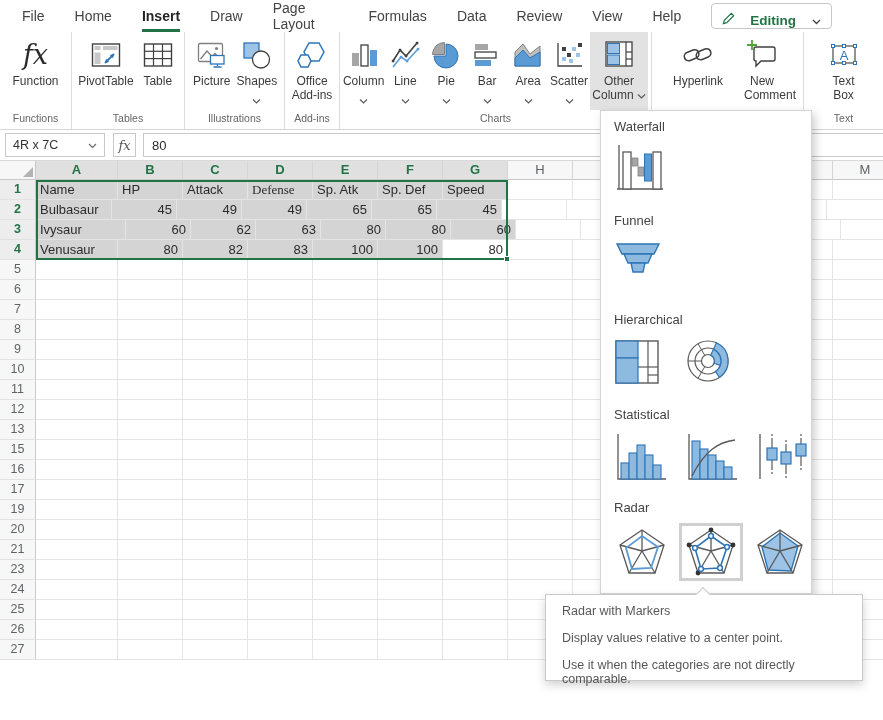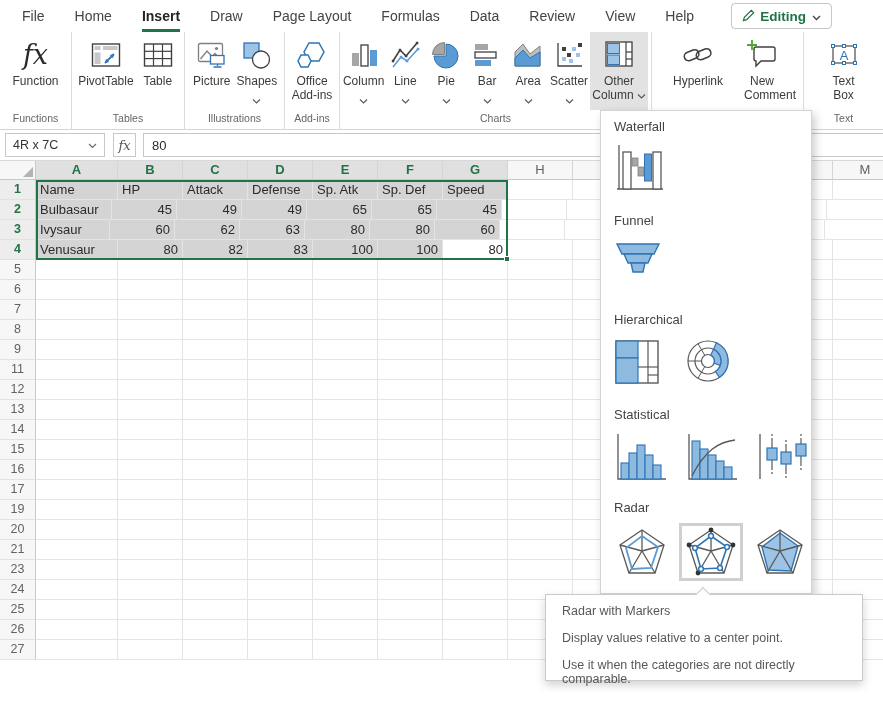--- a/index.html
+++ b/index.html
@@ -5,22 +5,22 @@
   * { margin:0; padding:0; box-sizing:border-box; }
   html,body { width:883px; height:720px; overflow:hidden; background:#fff;
     font-family:"Liberation Sans", sans-serif; position:relative; }
 
   
   .menubar { position:absolute; top:0; left:0; right:0; height:32px; background:#fff;
     display:flex; align-items:stretch; padding-left:22px; gap:30px; font-size:14px; color:#444; z-index:5;}
   .mtab { display:flex; align-items:center; height:32px; border-bottom:3px solid transparent; padding-top:3px; cursor:pointer;}
   .mtab.active { color:#242424; font-weight:700; border-bottom-color:#217346; }
   .editing-btn { margin-left:auto; margin-right:51px; align-self:center; height:26px;
-    border:1px solid #c6c6c6; border-radius:4px; background:#fff; display:flex; align-items:center;
-    gap:4px; padding:0 10px; color:#217346; font-weight:700; font-size:13.5px; cursor:pointer;}
+    border:1px solid #c6c6c6; border-radius:4px; background:#fff; display:flex; align-items:flex-end;
+    gap:14px; padding:0 10px; color:#217346; font-weight:700; font-size:13.5px; cursor:pointer;}
   .editing-btn .chevicon { margin-left:2px; }
 
   
   .ribbon { position:absolute; top:32px; left:0; right:0; height:98px; background:#fff;
     display:flex; border-bottom:1px solid #d5d5d5; z-index:5;}
   .rgroup { display:flex; flex-direction:column; border-right:1px solid #dcdcdc; }
   .rgroup.g-functions{width:72px;} .rgroup.g-tables{width:113px;} .rgroup.g-illustrations{width:100px;}
   .rgroup.g-addins{width:55px;} .rgroup.g-charts{width:312px;} .rgroup.g-comments{width:152px;}
   .rgroup.g-text{flex:1; border-right:none;}
   .rbtns { flex:1; display:flex; justify-content:space-evenly; align-items:flex-start; padding:0 2px;}
@@ -388,21 +388,21 @@
       <div class="ch" style="width: 65px;">J</div>
       <div class="ch" style="width: 65px;">K</div>
       <div class="ch" style="width: 65px;">L</div>
       <div class="ch" style="width: 65px;">M</div>
     </div>
     <div class="srow">
       <div class="rh sel">1</div>
       <div class="cell sel txt" style="width: 82px;">Name</div>
       <div class="cell sel txt" style="width: 65px;">HP</div>
       <div class="cell sel txt" style="width: 65px;">Attack</div>
-      <div class="cell sel txt" style="width: 65px;">Defense</div>
+      <div class="cell sel txt" style="width: 65px; font-family: Liberation Serif, serif;">Defense</div>
       <div class="cell sel txt" style="width: 65px;">Sp. Atk</div>
       <div class="cell sel txt" style="width: 65px;">Sp. Def</div>
       <div class="cell sel txt" style="width: 65px;">Speed</div>
       <div class="cell" style="width: 65px;"></div>
       <div class="cell" style="width: 65px;"></div>
       <div class="cell" style="width: 65px;"></div>
       <div class="cell" style="width: 65px;"></div>
       <div class="cell" style="width: 65px;"></div>
       <div class="cell" style="width: 65px;"></div>
     </div>
@@ -417,21 +417,21 @@
       <div class="cell sel num" style="width: 65px;">45</div>
       <div class="cell" style="width: 65px;"></div>
       <div class="cell" style="width: 65px;"></div>
       <div class="cell" style="width: 65px;"></div>
       <div class="cell" style="width: 65px;"></div>
       <div class="cell" style="width: 65px;"></div>
       <div class="cell" style="width: 65px;"></div>
     </div>
     <div class="srow">
       <div class="rh sel">3</div>
-      <div class="cell sel txt" style="width: 74px;">Ivysaur</div>
+      <div class="cell sel txt" style="width: 90px;">Ivysaur</div>
       <div class="cell sel num" style="width: 65px;">60</div>
       <div class="cell sel num" style="width: 65px;">62</div>
       <div class="cell sel num" style="width: 65px;">63</div>
       <div class="cell sel num" style="width: 65px;">80</div>
       <div class="cell sel num" style="width: 65px;">80</div>
       <div class="cell sel num" style="width: 65px;">60</div>
       <div class="cell" style="width: 65px;"></div>
       <div class="cell" style="width: 65px;"></div>
       <div class="cell" style="width: 65px;"></div>
       <div class="cell" style="width: 65px;"></div>
@@ -528,20 +528,36 @@
       <div class="cell" style="width: 65px;"></div>
       <div class="cell" style="width: 65px;"></div>
       <div class="cell" style="width: 65px;"></div>
       <div class="cell" style="width: 65px;"></div>
       <div class="cell" style="width: 65px;"></div>
       <div class="cell" style="width: 65px;"></div>
       <div class="cell" style="width: 65px;"></div>
       <div class="cell" style="width: 65px;"></div>
     </div>
     <div class="srow">
+      <div class="rh">10</div>
+      <div class="cell" style="width: 82px;"></div>
+      <div class="cell" style="width: 65px;"></div>
+      <div class="cell" style="width: 65px;"></div>
+      <div class="cell" style="width: 65px;"></div>
+      <div class="cell" style="width: 65px;"></div>
+      <div class="cell" style="width: 65px;"></div>
+      <div class="cell" style="width: 65px;"></div>
+      <div class="cell" style="width: 65px;"></div>
+      <div class="cell" style="width: 65px;"></div>
+      <div class="cell" style="width: 65px;"></div>
+      <div class="cell" style="width: 65px;"></div>
+      <div class="cell" style="width: 65px;"></div>
+      <div class="cell" style="width: 65px;"></div>
+    </div>
+    <div class="srow">
       <div class="rh">11</div>
       <div class="cell" style="width: 82px;"></div>
       <div class="cell" style="width: 65px;"></div>
       <div class="cell" style="width: 65px;"></div>
       <div class="cell" style="width: 65px;"></div>
       <div class="cell" style="width: 65px;"></div>
       <div class="cell" style="width: 65px;"></div>
       <div class="cell" style="width: 65px;"></div>
       <div class="cell" style="width: 65px;"></div>
       <div class="cell" style="width: 65px;"></div>
@@ -561,36 +577,20 @@
       <div class="cell" style="width: 65px;"></div>
       <div class="cell" style="width: 65px;"></div>
       <div class="cell" style="width: 65px;"></div>
       <div class="cell" style="width: 65px;"></div>
       <div class="cell" style="width: 65px;"></div>
       <div class="cell" style="width: 65px;"></div>
       <div class="cell" style="width: 65px;"></div>
     </div>
     <div class="srow">
       <div class="rh">13</div>
-      <div class="cell" style="width: 82px;"></div>
-      <div class="cell" style="width: 65px;"></div>
-      <div class="cell" style="width: 65px;"></div>
-      <div class="cell" style="width: 65px;"></div>
-      <div class="cell" style="width: 65px;"></div>
-      <div class="cell" style="width: 65px;"></div>
-      <div class="cell" style="width: 65px;"></div>
-      <div class="cell" style="width: 65px;"></div>
-      <div class="cell" style="width: 65px;"></div>
-      <div class="cell" style="width: 65px;"></div>
-      <div class="cell" style="width: 65px;"></div>
-      <div class="cell" style="width: 65px;"></div>
-      <div class="cell" style="width: 65px;"></div>
-    </div>
-    <div class="srow">
-      <div class="rh">14</div>
       <div class="cell" style="width: 82px;"></div>
       <div class="cell" style="width: 65px;"></div>
       <div class="cell" style="width: 65px;"></div>
       <div class="cell" style="width: 65px;"></div>
       <div class="cell" style="width: 65px;"></div>
       <div class="cell" style="width: 65px;"></div>
       <div class="cell" style="width: 65px;"></div>
       <div class="cell" style="width: 65px;"></div>
       <div class="cell" style="width: 65px;"></div>
       <div class="cell" style="width: 65px;"></div>

